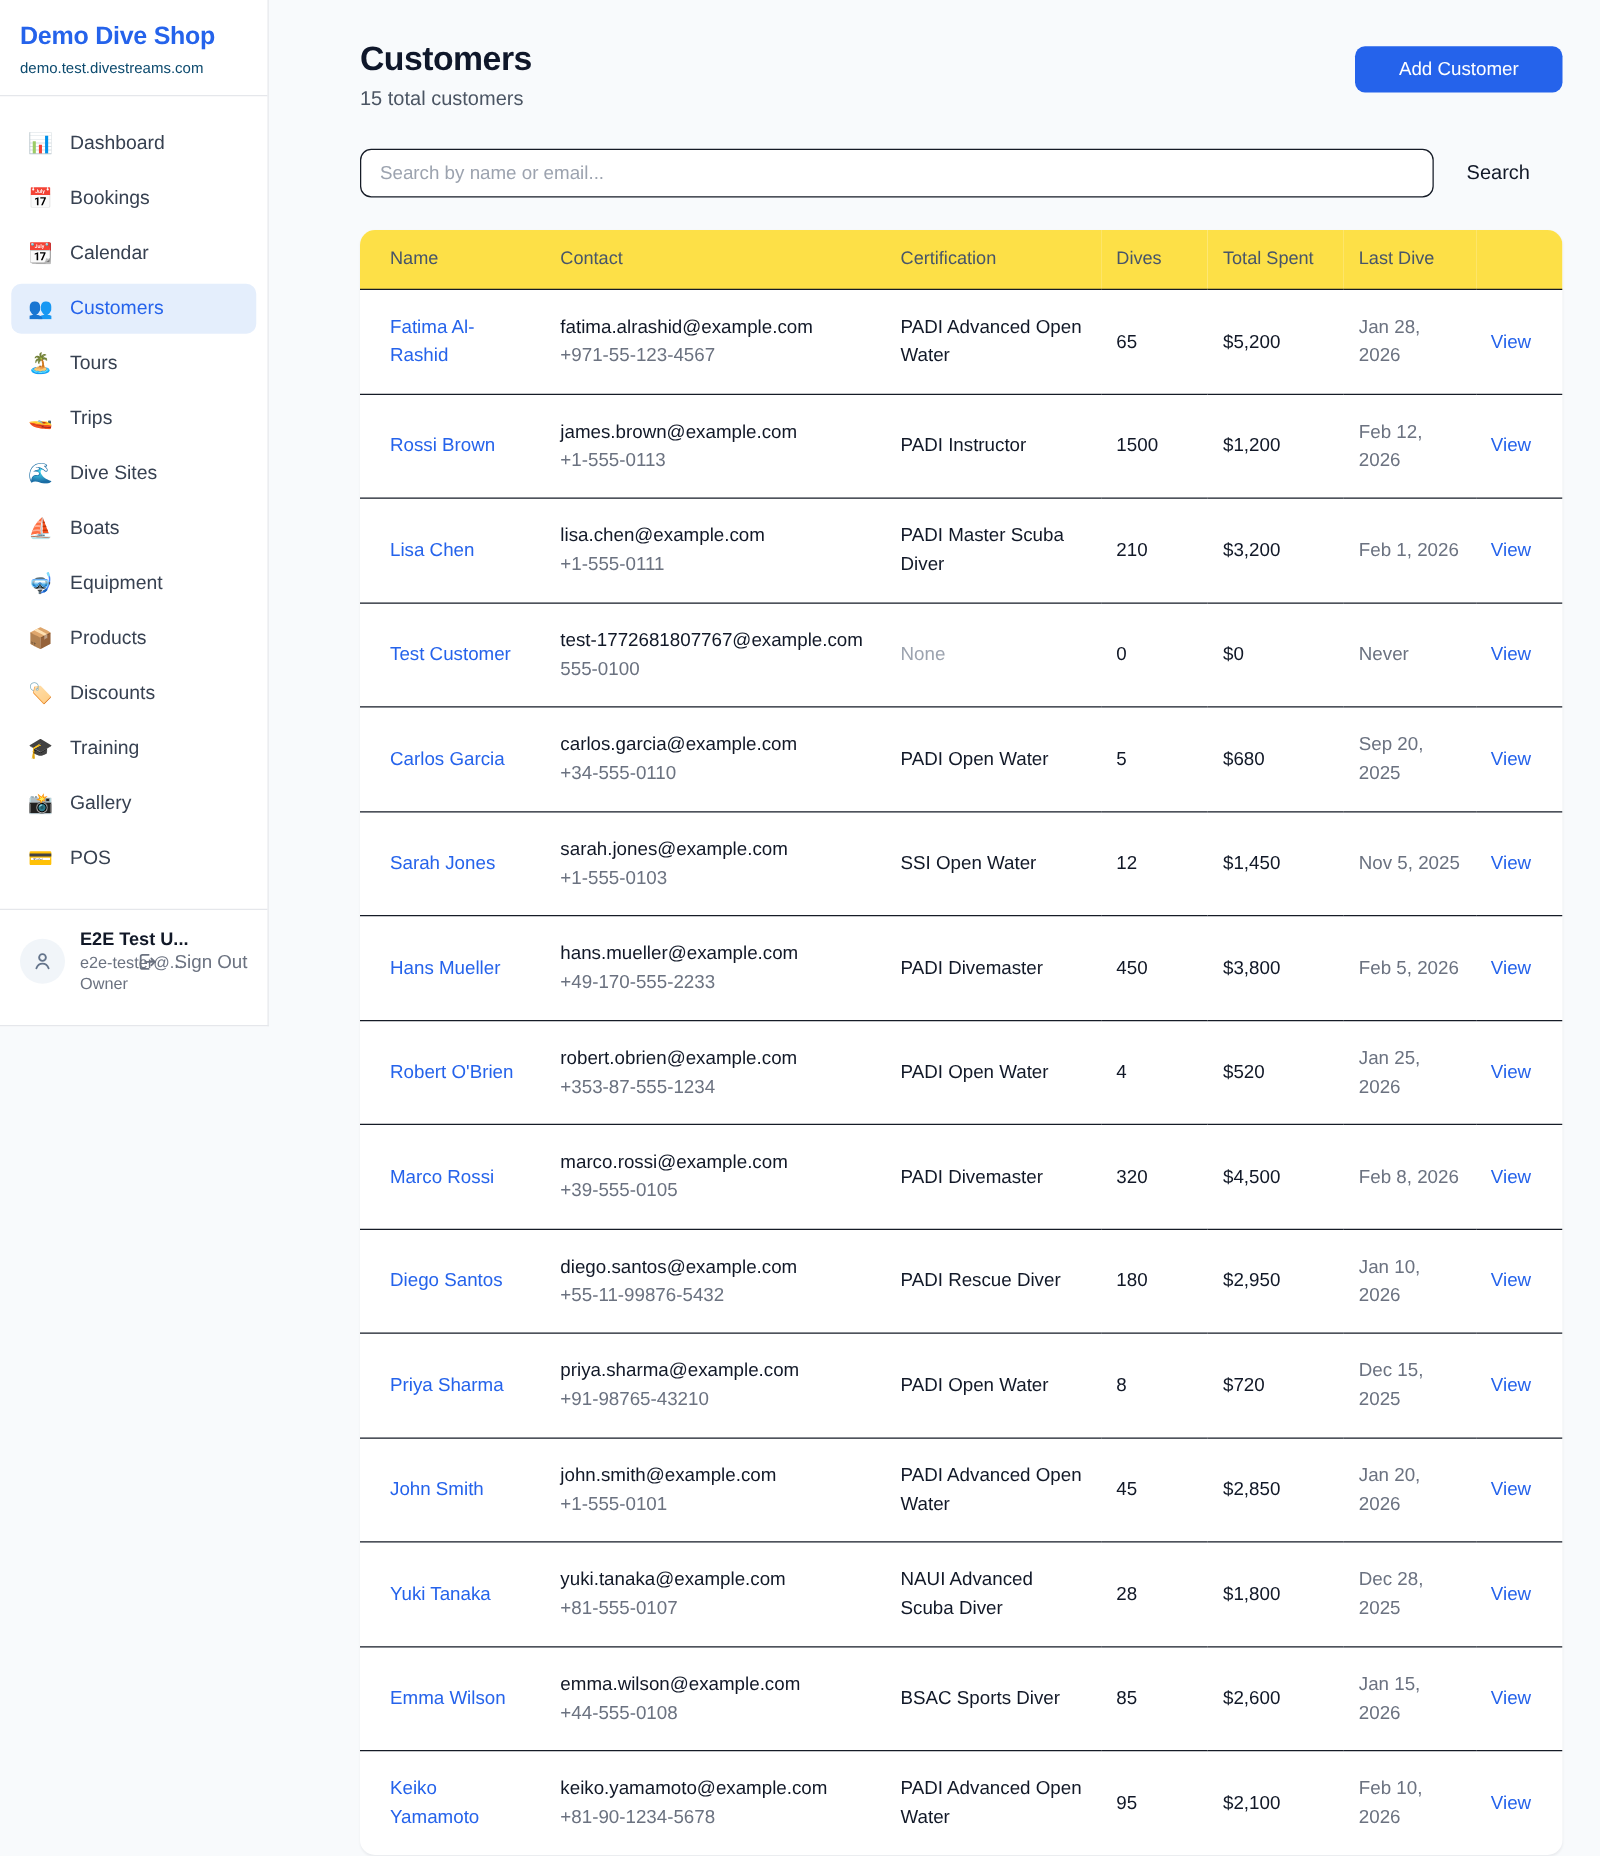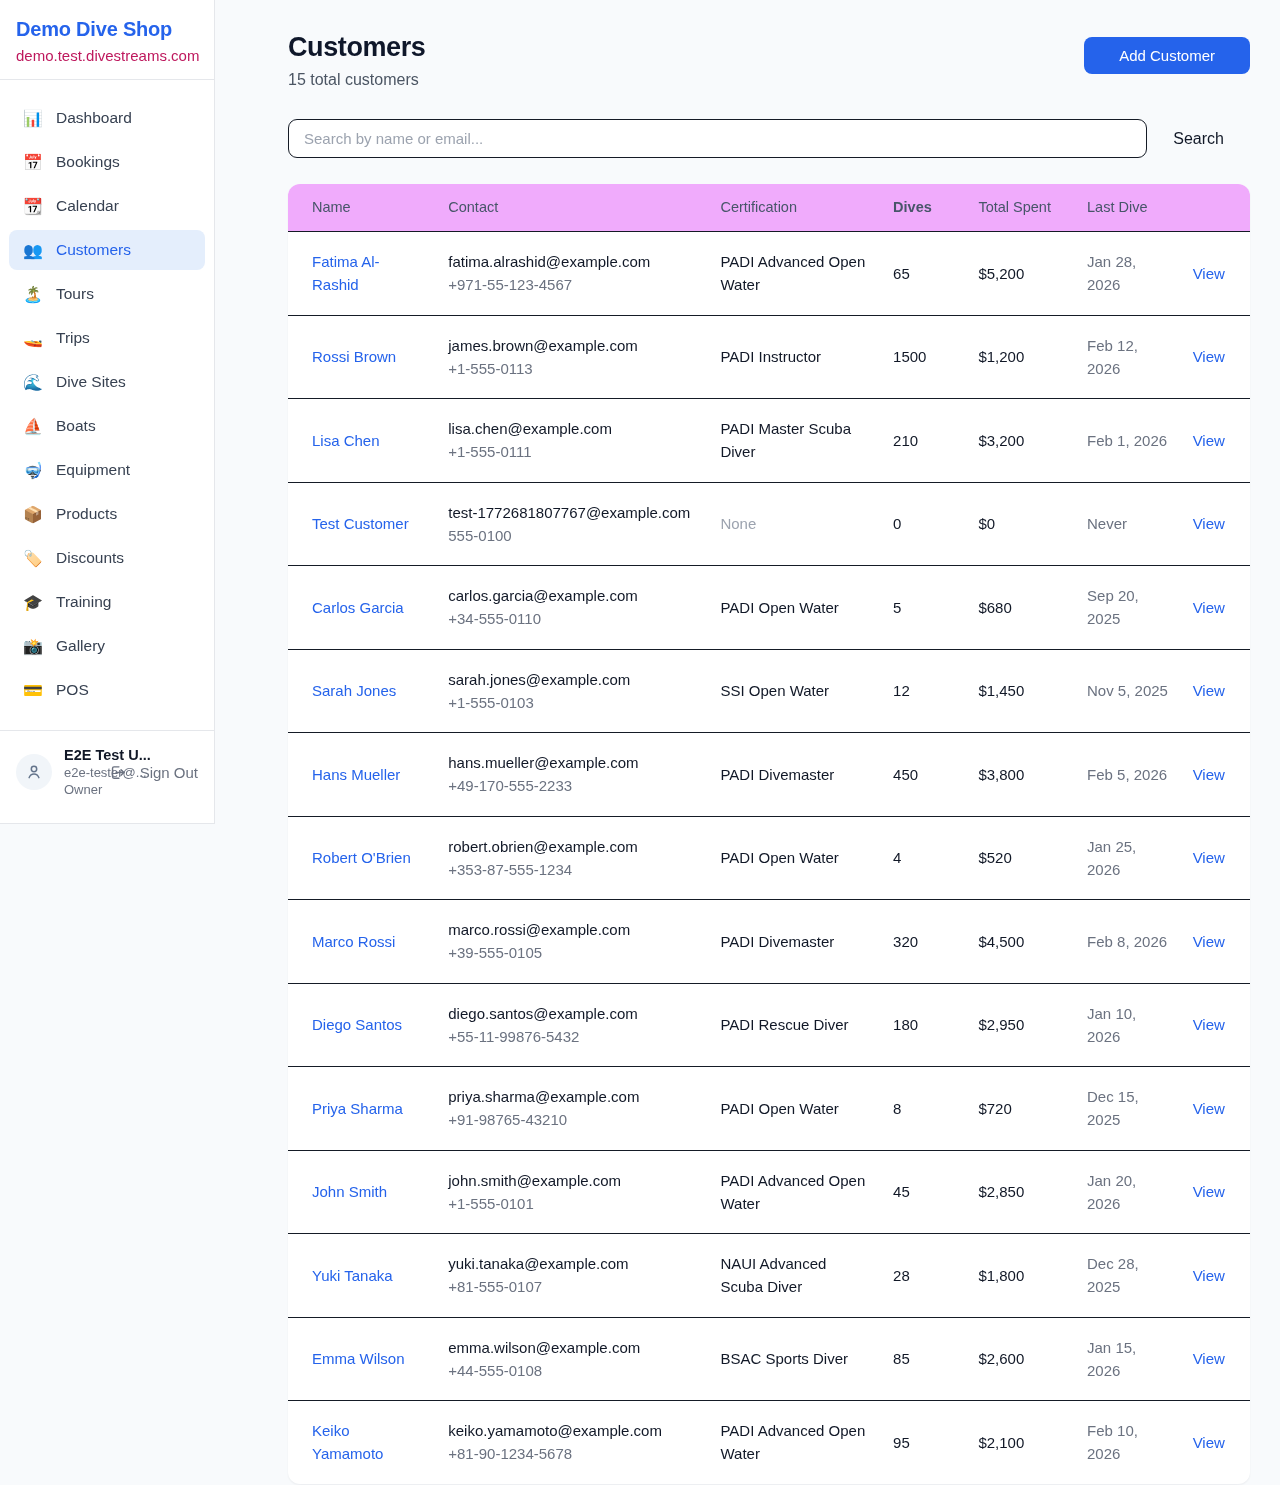--- a/index.html
+++ b/index.html
@@ -14,21 +14,21 @@
   
   .sidebar {
     position: absolute; left: 0; top: 0; width: 215px;
     background: #ffffff;
     border-right: 1px solid #e5e7eb;
     border-bottom: 1px solid #e5e7eb;
     padding-bottom: 14px;
   }
   .sidebar-header { padding: 18px 16px 15px 16px; border-bottom: 1px solid #e5e7eb; }
   .shop-title { color: #2563eb; font-size: 20px; font-weight: bold; letter-spacing: -0.2px; }
-  .shop-domain { color: #be185d; font-size: 15px; margin-top: 6px; }
+  .shop-domain { color: #0c4a6e; font-size: 12px; margin-top: 6px; }
   .nav { padding: 18px 9px 10px 9px; }
   .nav-item {
     display: flex; align-items: center; gap: 13px;
     height: 40px; margin-bottom: 4px; padding: 0 14px;
     border-radius: 8px; cursor: pointer;
     font-size: 15.5px; color: #374151;
   }
   .nav-item.active { background: #e4eefc; color: #2563eb; }
   .nav-icon { font-size: 16px; width: 20px; text-align: center; flex: 0 0 auto; }
   .sidebar-footer {
@@ -72,28 +72,28 @@
     font-size: 16px; color: #111827; padding: 0 26px 0 26px; cursor: pointer;
   }
 
   
   .table-card {
     margin-top: 26px; background: #ffffff; border-radius: 12px;
     overflow: hidden; box-shadow: 0 1px 2px rgba(15,23,42,0.06);
   }
   table { width: 100%; border-collapse: collapse; }
   thead th {
-    background: #f0abfc; text-align: left; vertical-align: middle;
+    background: #fde047; text-align: left; vertical-align: middle;
     color: #475569; font-weight: normal; font-size: 14.5px; line-height: 1.45;
     padding: 13px 12px; border-bottom: 1px solid #151b26;
   }
   th.col-name   { width: 146px; padding-left: 24px; }
   th.col-contact{ width: 268px; }
   th.col-cert   { width: 170px; }
-  th.col-dives  { width: 84px; font-weight: bold; }
+  th.col-dives  { width: 84px; }
   th.col-total  { width: 107px; }
   th.col-last   { width: 104px; }
   th.col-view   { width: 60px; padding-right: 24px; }
   tbody td {
     padding: 18px 12px; vertical-align: middle;
     border-bottom: 1px solid #151b26;
     font-size: 15px; line-height: 1.55; color: #111827;
   }
   tbody tr:last-child td { border-bottom: none; }
   td.cell-name { padding-left: 24px; color: #2563eb; cursor: pointer; }

